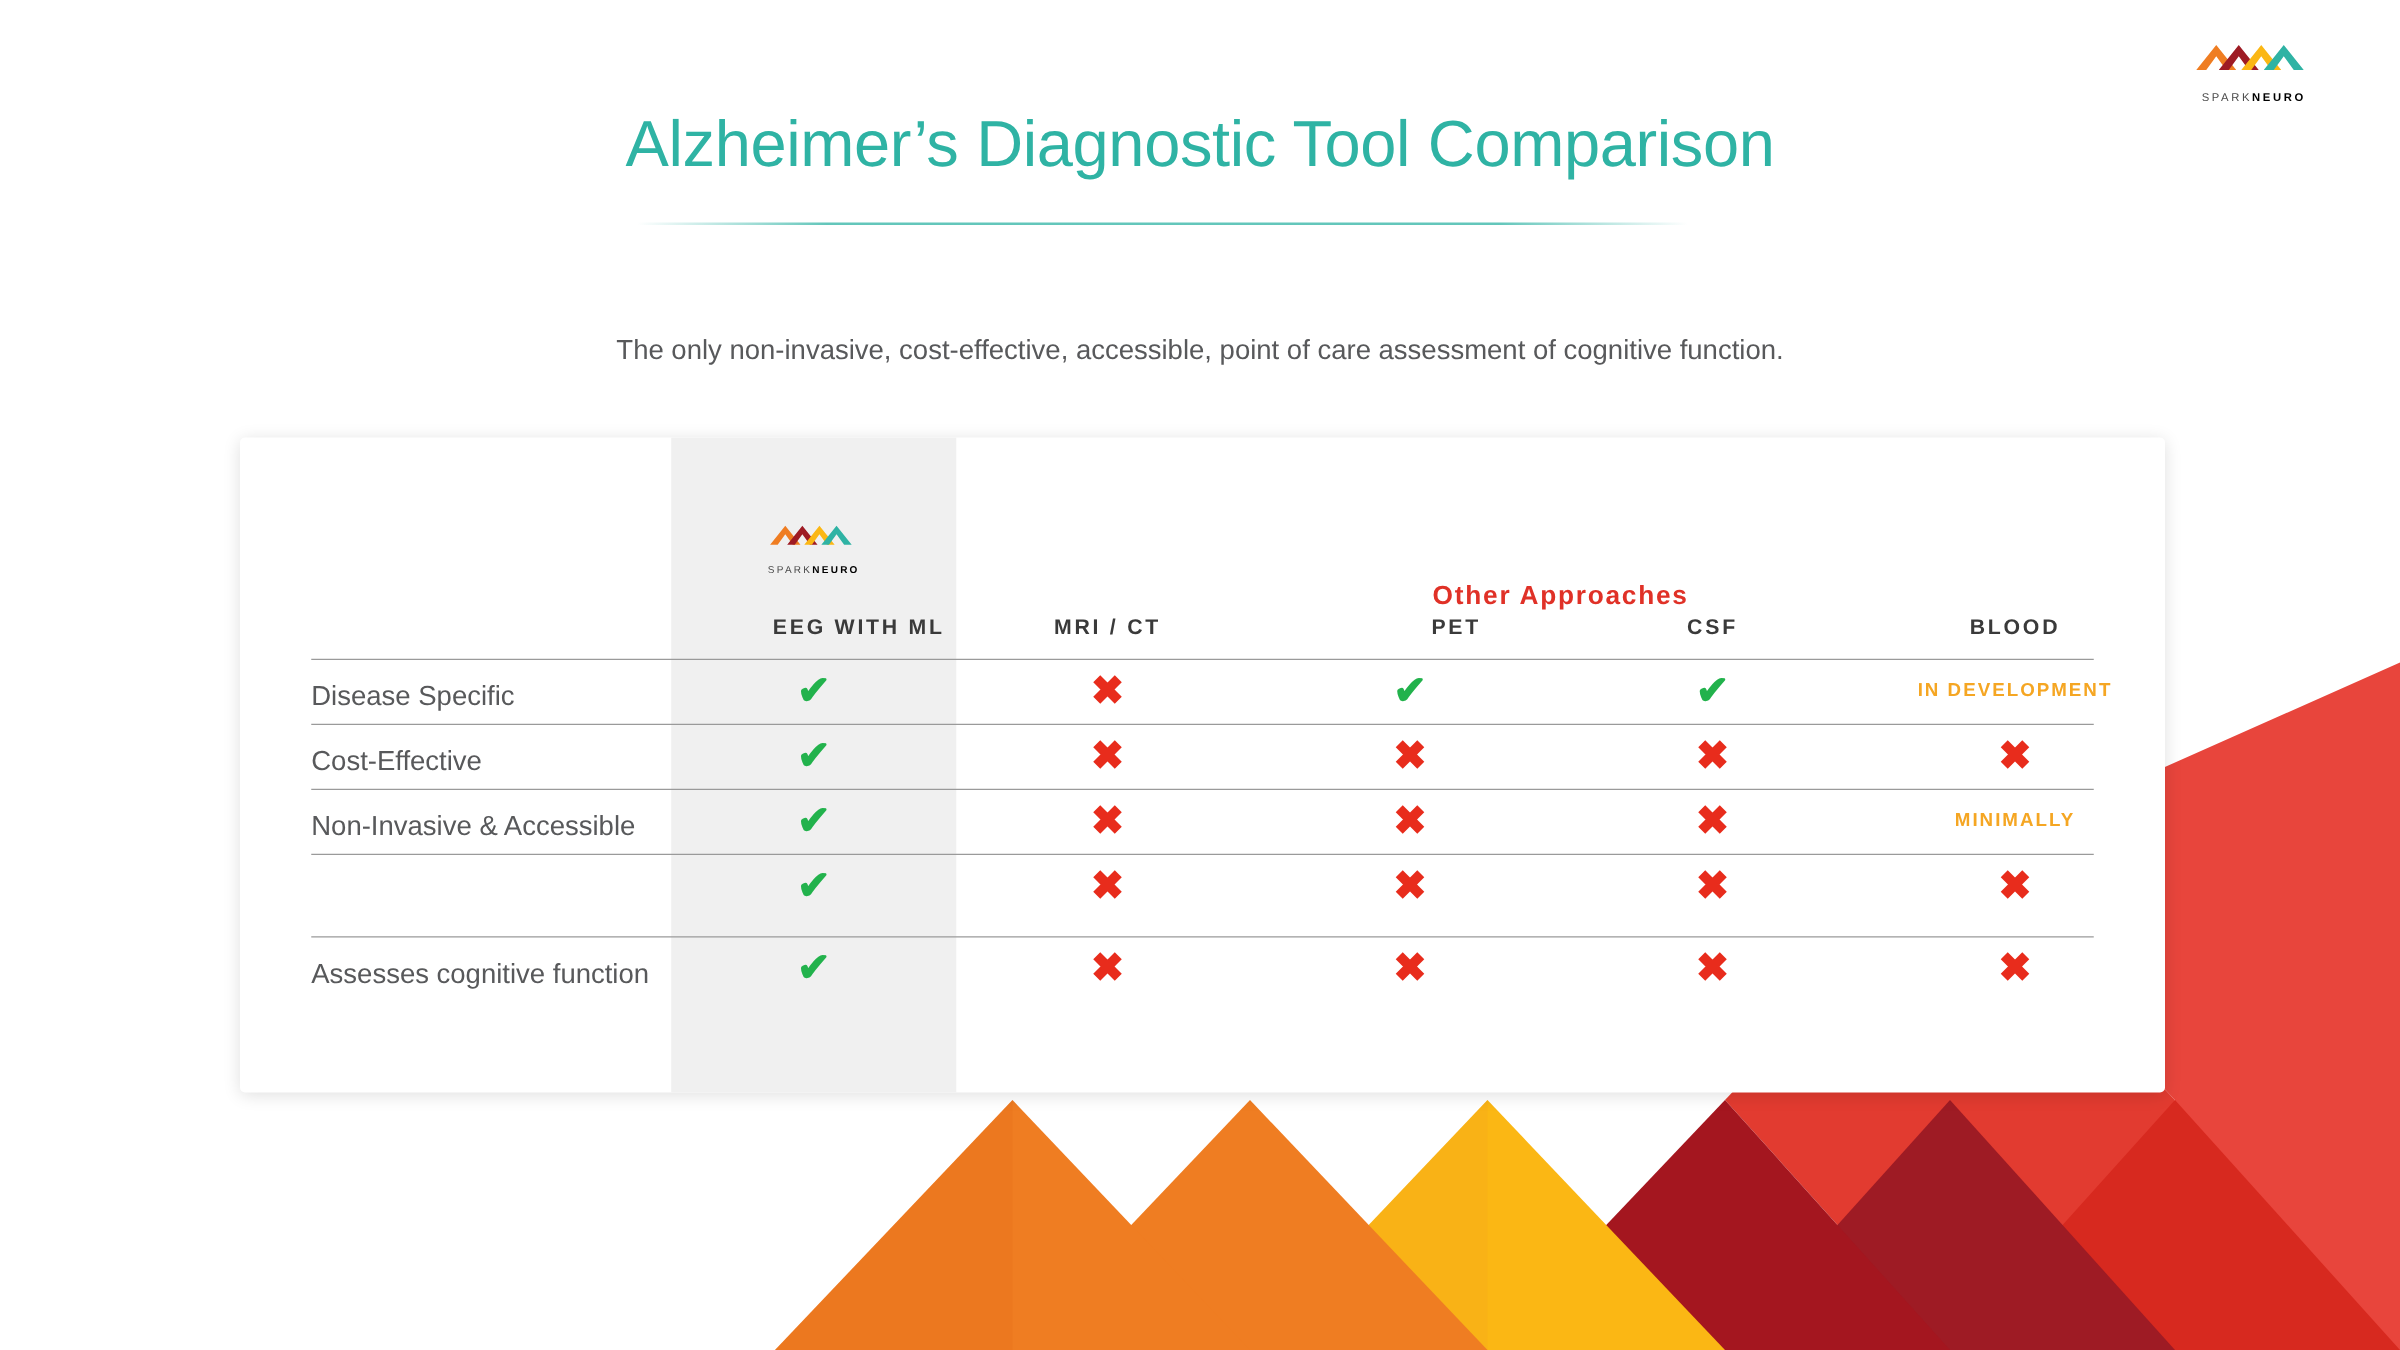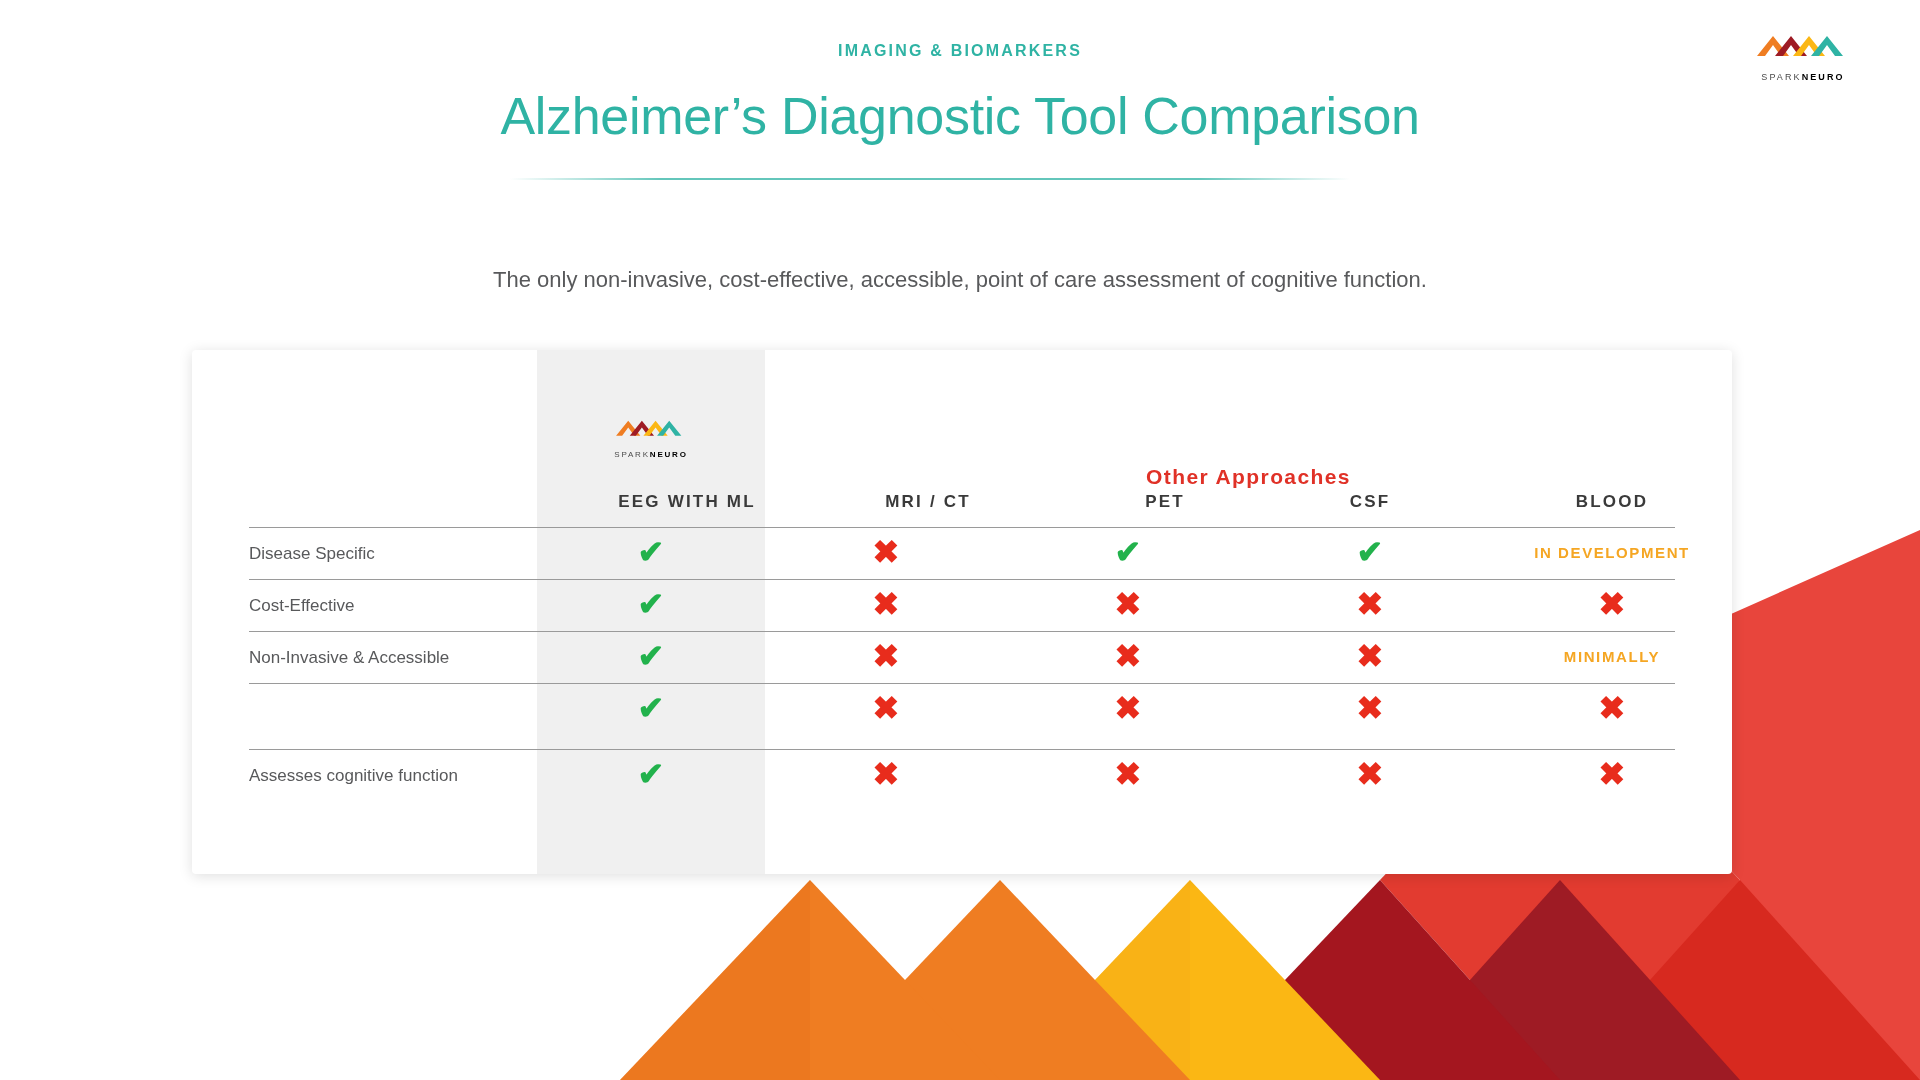--- a/index.html
+++ b/index.html
@@ -79,21 +79,21 @@
   .col-head {
     position: absolute; top: 142px;
     font-size: 17px; font-weight: bold; letter-spacing: 2.2px; color: #3a3a3a;
     text-align: center;
   }
 
   .hline { position: absolute; height: 1px; background: #9a9a9a; left: 57px; width: 1426px; }
 
   .row-label {
     position: absolute; left: 57px; width: 285px;
-    font-size: 17px; color: #58595b; line-height: 1.25;
+    font-size: 22px; color: #58595b; line-height: 1.25;
   }
   .cell { position: absolute; text-align: center; }
   .mark { font-size: 32px; line-height: 1; font-weight: bold; }
   .yes { color: #22b24c; }
   .no  { color: #e82c1c; }
   .note { font-size: 15px; font-weight: bold; letter-spacing: 1.6px; color: #f5a623; }
 </style>
 </head>
 <body>
 
@@ -126,21 +126,20 @@
       <polygon points="8,26 24,6 40,26 32,26 24,15 16,26" fill="#ef7d22"></polygon>
       <polygon points="26,26 42,6 58,26 50,26 42,15 34,26" fill="#9e1b24"></polygon>
       <polygon points="44,26 60,6 76,26 68,26 60,15 52,26" fill="#fbb714"></polygon>
       <polygon points="62,26 78,6 94,26 86,26 78,15 70,26" fill="#2fb3a4"></polygon>
     </svg>
     <div class="logo-word">
       <span>SPARK</span><b>NEURO</b>
     </div>
   </div>
 
-  <div class="eyebrow">IMAGING &amp; BIOMARKERS</div>
   <div class="title">Alzheimer’s Diagnostic Tool Comparison</div>
   <div class="rule"></div>
   <div class="subtitle">The only non-invasive, cost-effective, accessible, point of care assessment of cognitive function.</div>
 
   <div class="card">
     <div class="highlight-col"></div>
 
     <div class="table">
 
       <div class="brand-mini">
@@ -151,21 +150,21 @@
           <polygon points="62,26 78,6 94,26 86,26 78,15 70,26" fill="#2fb3a4"></polygon>
         </svg>
         <div class="logo-word">
           <span>SPARK</span><b>NEURO</b>
         </div>
       </div>
 
       <div class="other-approaches">Other Approaches</div>
 
       <div class="col-head" style="left:345px; width:228px;margin-left:36px;">EEG WITH ML</div>
-      <div class="col-head" style="left:573px; width:242px;margin-left:42px;">MRI / CT</div>
+      <div class="col-head" style="left:573px; width:242px;">MRI / CT</div>
       <div class="col-head" style="left:852px; width:242px;">PET</div>
       <div class="col-head" style="left:1057px; width:242px;">CSF</div>
       <div class="col-head" style="left:1299px; width:242px;">BLOOD</div>
 
       <div class="hline" style="top:177px;"></div>
       <div class="hline" style="top:229px;"></div>
       <div class="hline" style="top:281px;"></div>
       <div class="hline" style="top:333px;"></div>
       <div class="hline" style="top:399px;"></div>
 

